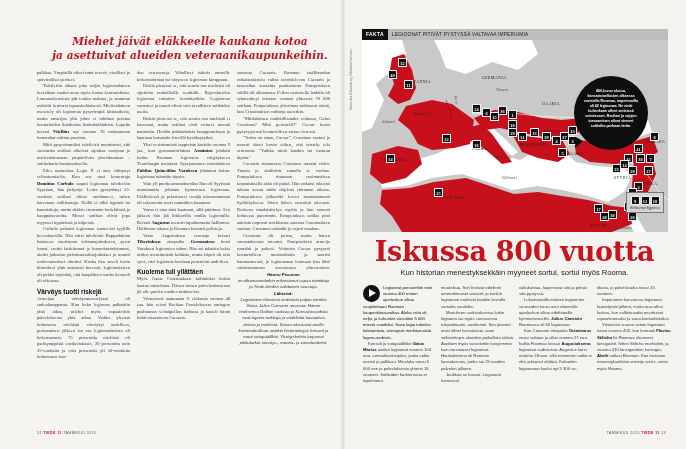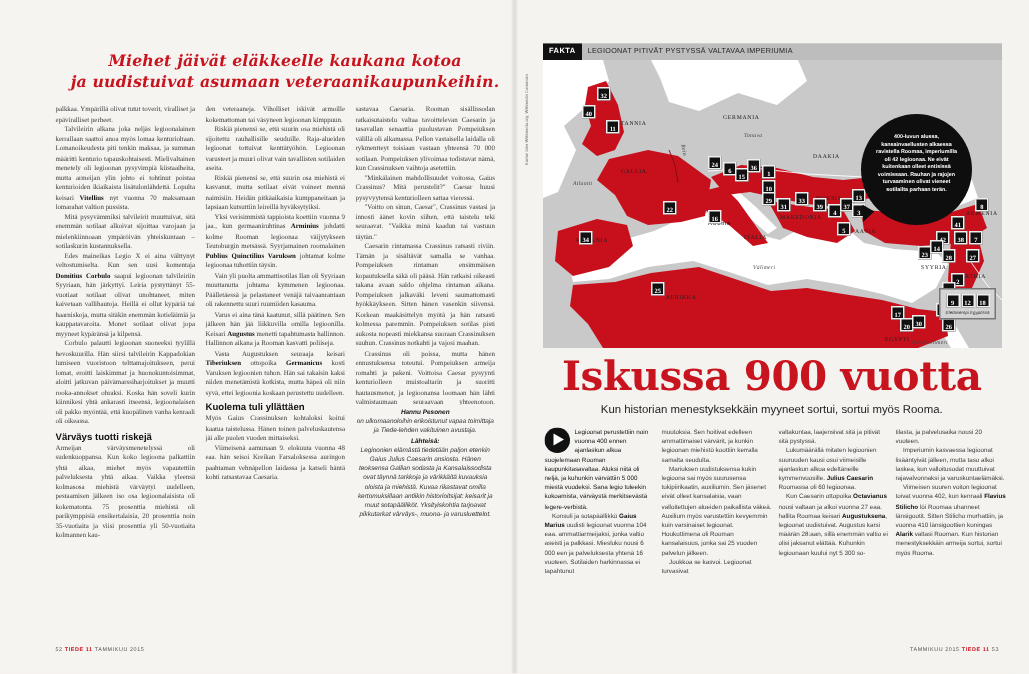--- a/index.html
+++ b/index.html
@@ -90,21 +90,21 @@
   .play-badge { float: left; width: 17px; height: 17px; border-radius: 50%; background: #111; margin: 0 3px 1px 0; position: relative; }
   .play-badge::after { content: ""; position: absolute; left: 6px; top: 4px; border-left: 7px solid #fff;
     border-top: 4.5px solid transparent; border-bottom: 4.5px solid transparent; }
 </style>
 </head>
 <body>
 
 <div class="page page-left">
   <div class="pullquote">
     <div>Miehet jäivät eläkkeelle kaukana kotoa</div>
-    <div>ja uudistuivat asumaan veteraanikaupunkeihin.</div>
+    <div>ja asettuivat alueiden veteraanikaupunkeihin.</div>
   </div>
 
   <div class="col l1">
     <p class="noindent">palkkaa. Ympärillä olivat tutut toverit, viralliset ja epäviralliset perheet.</p>
     <p><span>Talvileirin alkana joka neljäs legioonalainen kerrallaan saattoi anoa myös lomaa kenturioltaan. Lomanoikeudesta piti tenkin maksaa, ja summan määritti kenturio tapauskohtaisesti. Mielivaltainen menetely oli legioonan pysyvimpiä kiistaaiheita, mutta armeijan ylin johto ei tohtinut poistaa kenturioiden ikiaikaista lisätulonlähdettä. Lopulta keisari</span> <b>Vitellius</b> <span>nyt vuonna 70 maksamaan lomarahat valtion pussista.</span></p>
     <p>Mitä pysyvämmiksi talvileirit muuttuivat, sitä enemmän sotilaat alkoivat sijoittaa varojaan ja mielenkiinnoaan ympäröivän yhteiskuntaan – sotilaskurin kustannuksella.</p>
     <p><span>Edes maineikas Legio X ei aina välttynyt veltostumiselta. Kun sen uusi komentaja</span> <b>Domitius Corbulo</b> <span>saapui legioonan talvileiriin Syyriaan, hän järkyttyi. Leiria pystyttänyt 55-vuotiaat sotilaat olivat unohtaneet, miten kaivetaan vallihautoja. Heillä ei ollut kypäriä tai haarniskoja, mutta sitäkin enemmän kotieläimiä ja kauppatavaroita. Monet sotilaat olivat jopa myyneet kypäränsä ja kilpensä.</span></p>
     <p>Corbulo palautti legioonan suoneeksi tyylillä hevoskuurilla. Hän siirsi talvileirin Kappadokian lumiseen vuoristoon telttamajoitukseen, perui lomat, eroitti laiskimmat ja huonokuntoisimmat, aloitti jatkuvan päivämarssiharjoitukset ja muutti rooka-annokset ohraksi. Koska hän soveli kurin kiinnikesi yhtä ankarasti itseensä, legioonalaisen oli pakko myöntää, että kuopälinen vanha kenraali oli oikeassa.</p>
     <h3>Värväys tuotti riskejä</h3>
     <p class="noindent">Armeijan värväysmenetelyssä oli sudenkuoppansa. Kun koko legioona palkattiin yhtä aikaa, miehet myös vapautettiin palveluksesta yhtä aikaa. Vaikka yleensä kolmasosa miehistä värväytyi uudelleen, pestaamisen jälkeen iso osa legioonalaisista oli kokematonta. 75 prosenttia miehistä oli parikymppisiä ensikertalaisia, 20 prosenttia noin 35-vuotiaita ja viisi prosenttia yli 50-vuotiaita kolmannen kau-</p>
@@ -257,21 +257,21 @@
       <div class="row" id="egypt-row">
           <div class="legion">9</div>
           <div class="legion">12</div>
           <div class="legion">18</div>
         </div>
       <div class="cap">Eteläisempi Egyptissä</div>
     </div>
   </div>
 </div>
 
-<div class="headline">Iskussa 900 vuotta</div>
+<div class="headline">Iskussa 800 vuotta</div>
 <div class="subhead">Kun historian menestyksekkäin myyneet sortui, sortui myös Rooma.</div>
 
 <div class="col rcol r1">
   <span class="play-badge"></span>
   <p class="noindent lede">Legioonat perustettiin noin vuonna 400 ennen ajanlaskun alkua suojelemaan Rooman kaupunkitasavaltaa. Aluksi niitä oli neljä, ja kuhunkin värvättiin 5 000 miestä vuodeksi. Sana legio tuleekin kokoamista, värväystä merkitsevästä legere-verbistä.</p>
   <p><span>Konsuli ja sotapäällikkö</span> <b>Gaius Marius</b> <span>uudisti legioonat vuonna 104 eaa. ammattiarmeijaksi, jonka valtio aseisti ja palkkasi. Miesluku nousi 6 000 een ja palveluksesta yhtenä 16 vuoteen. Sotilaiden harkinnassa ei tapahtunut</span></p>
 </div>
 <div class="col rcol r2">
   <p class="noindent">muutoksia. Sen hoitivat edelleen ammattimaiset värvärit, ja kunkin legioonan miehistö koottiin kerralla samalta seudulta.</p>
   <p>Mariuksen uudistuksensa kukin legioona sai myös suurusensa tukipiirikaatin, auxiliumin. Sen jäsenet eivät olleet kansalaisia, vaan valloitettujen alueiden paikallista väkeä. Auxilium myös varustettiin kevyemmin kuin varsinaiset legioonat. Houkuttimena oli Rooman kansalaisuus, jonka sai 25 vuoden palvelun jälkeen.</p>

